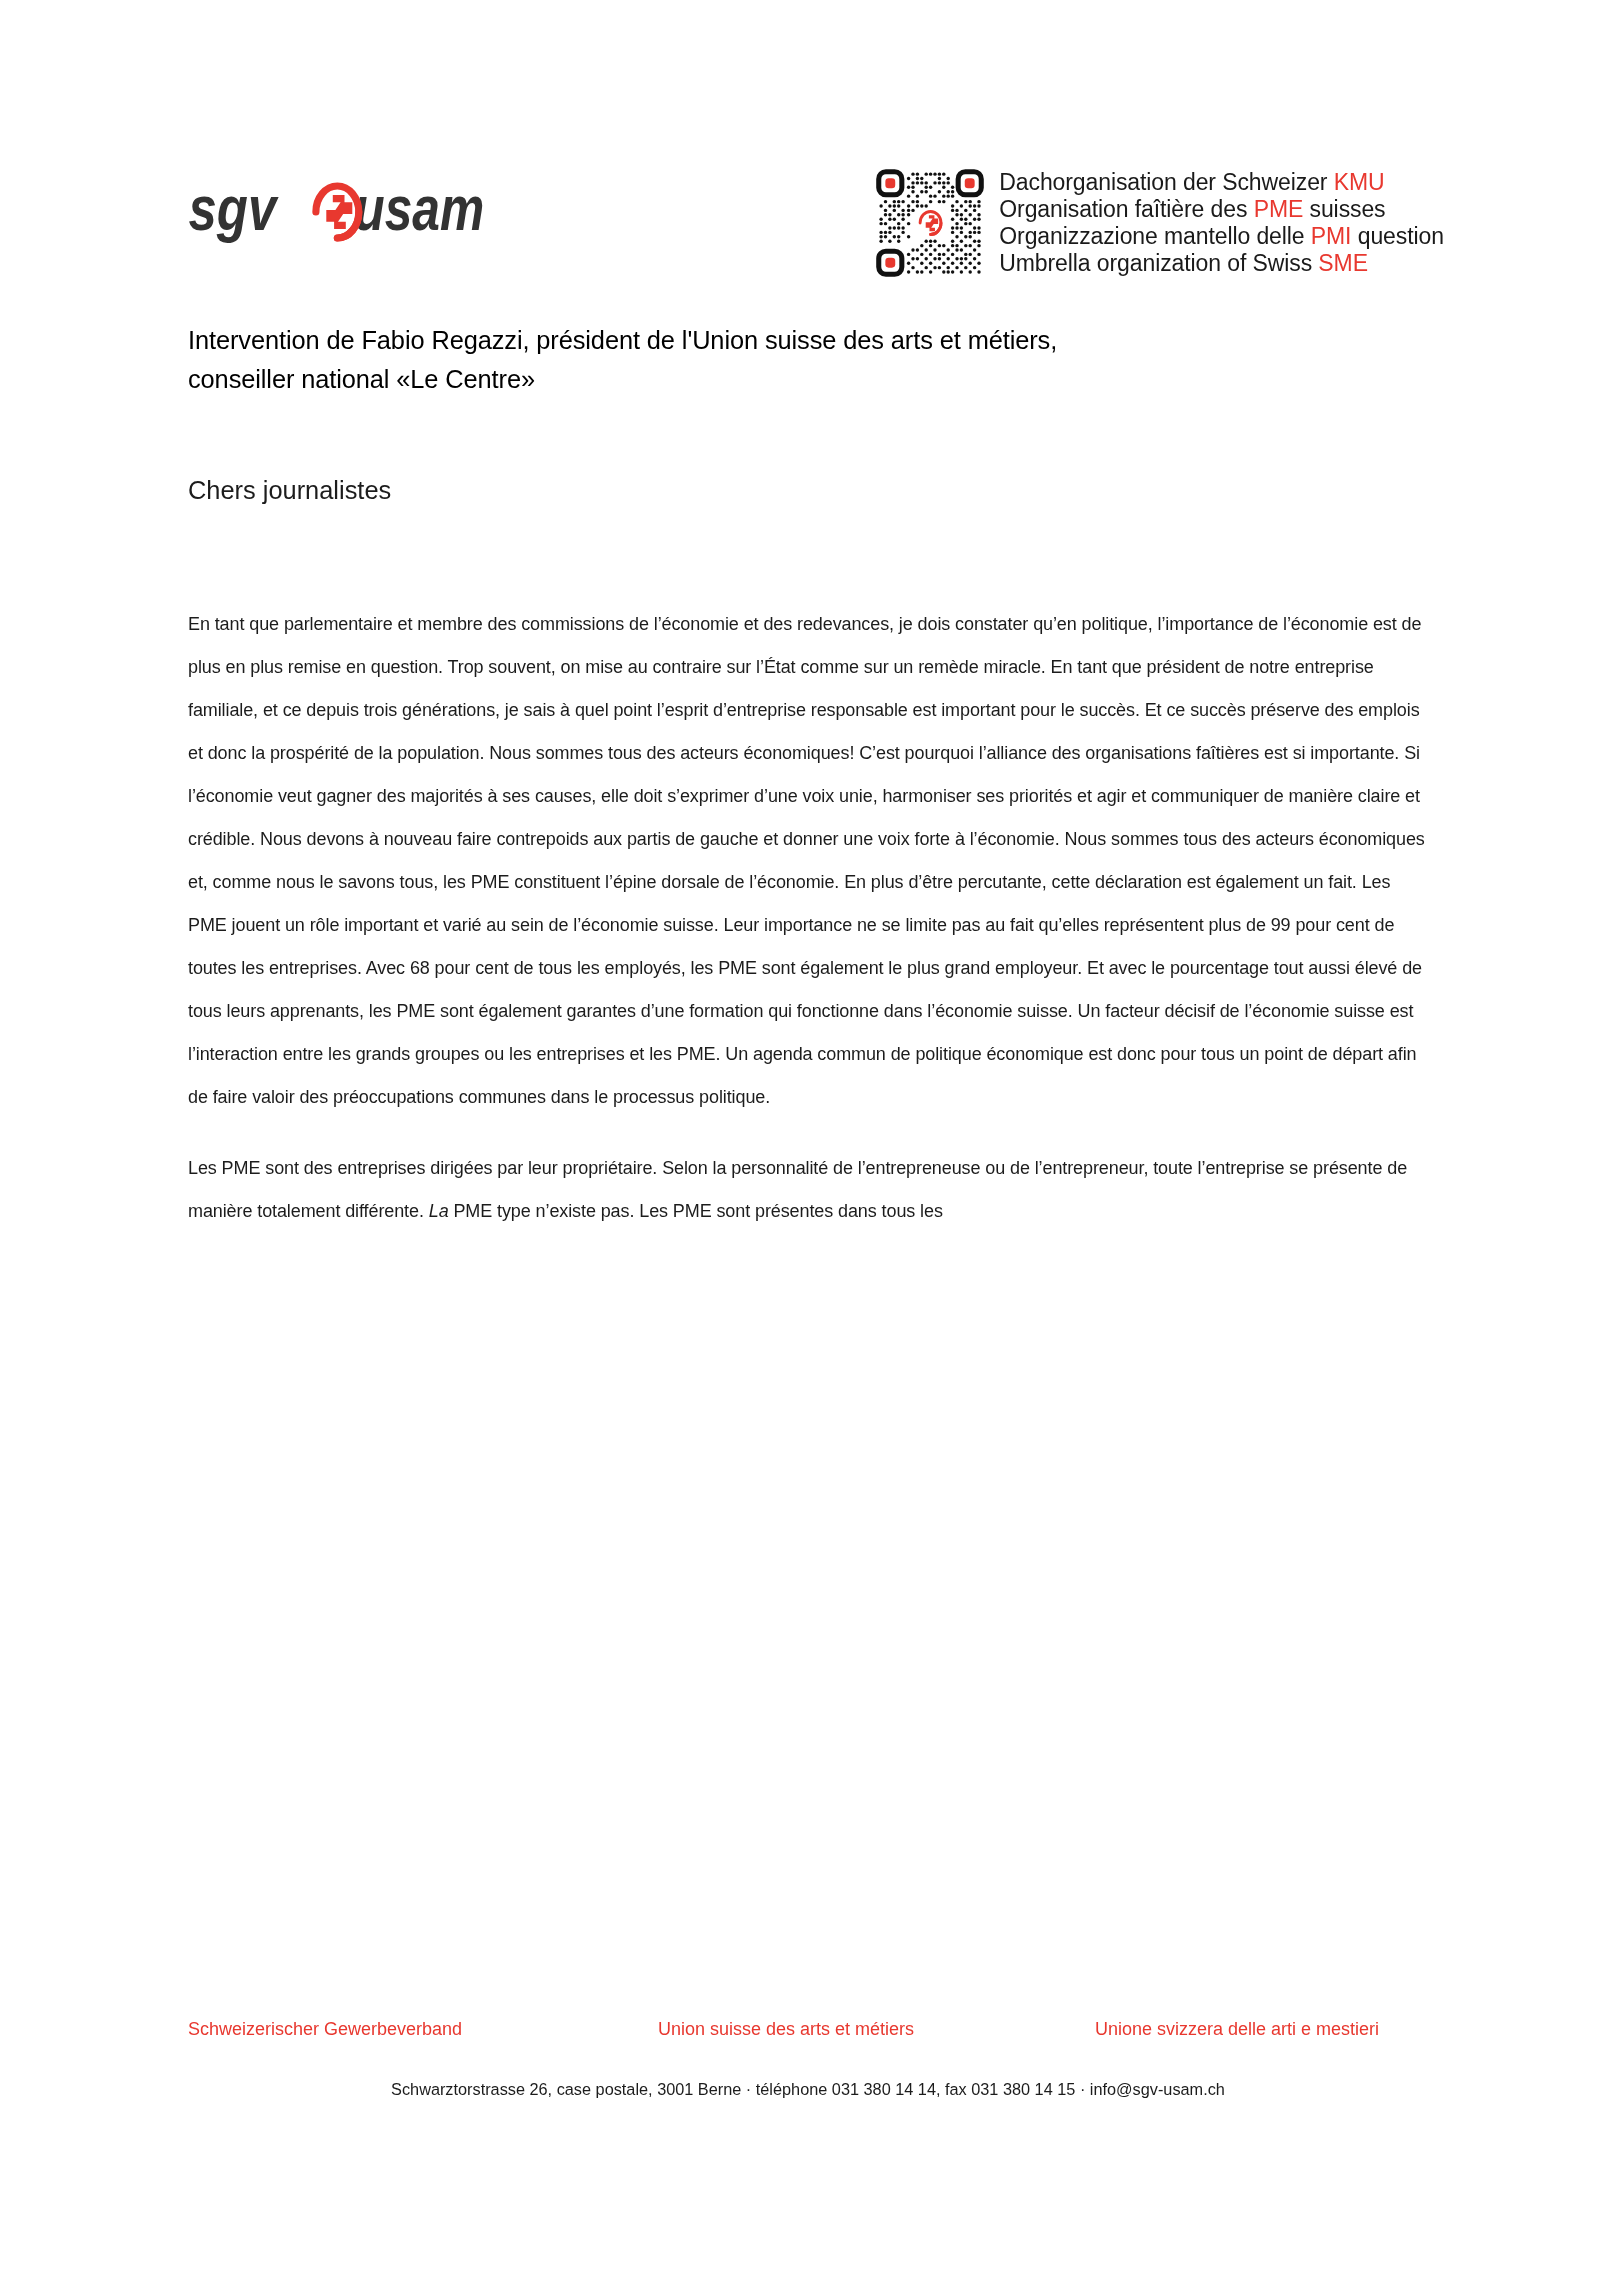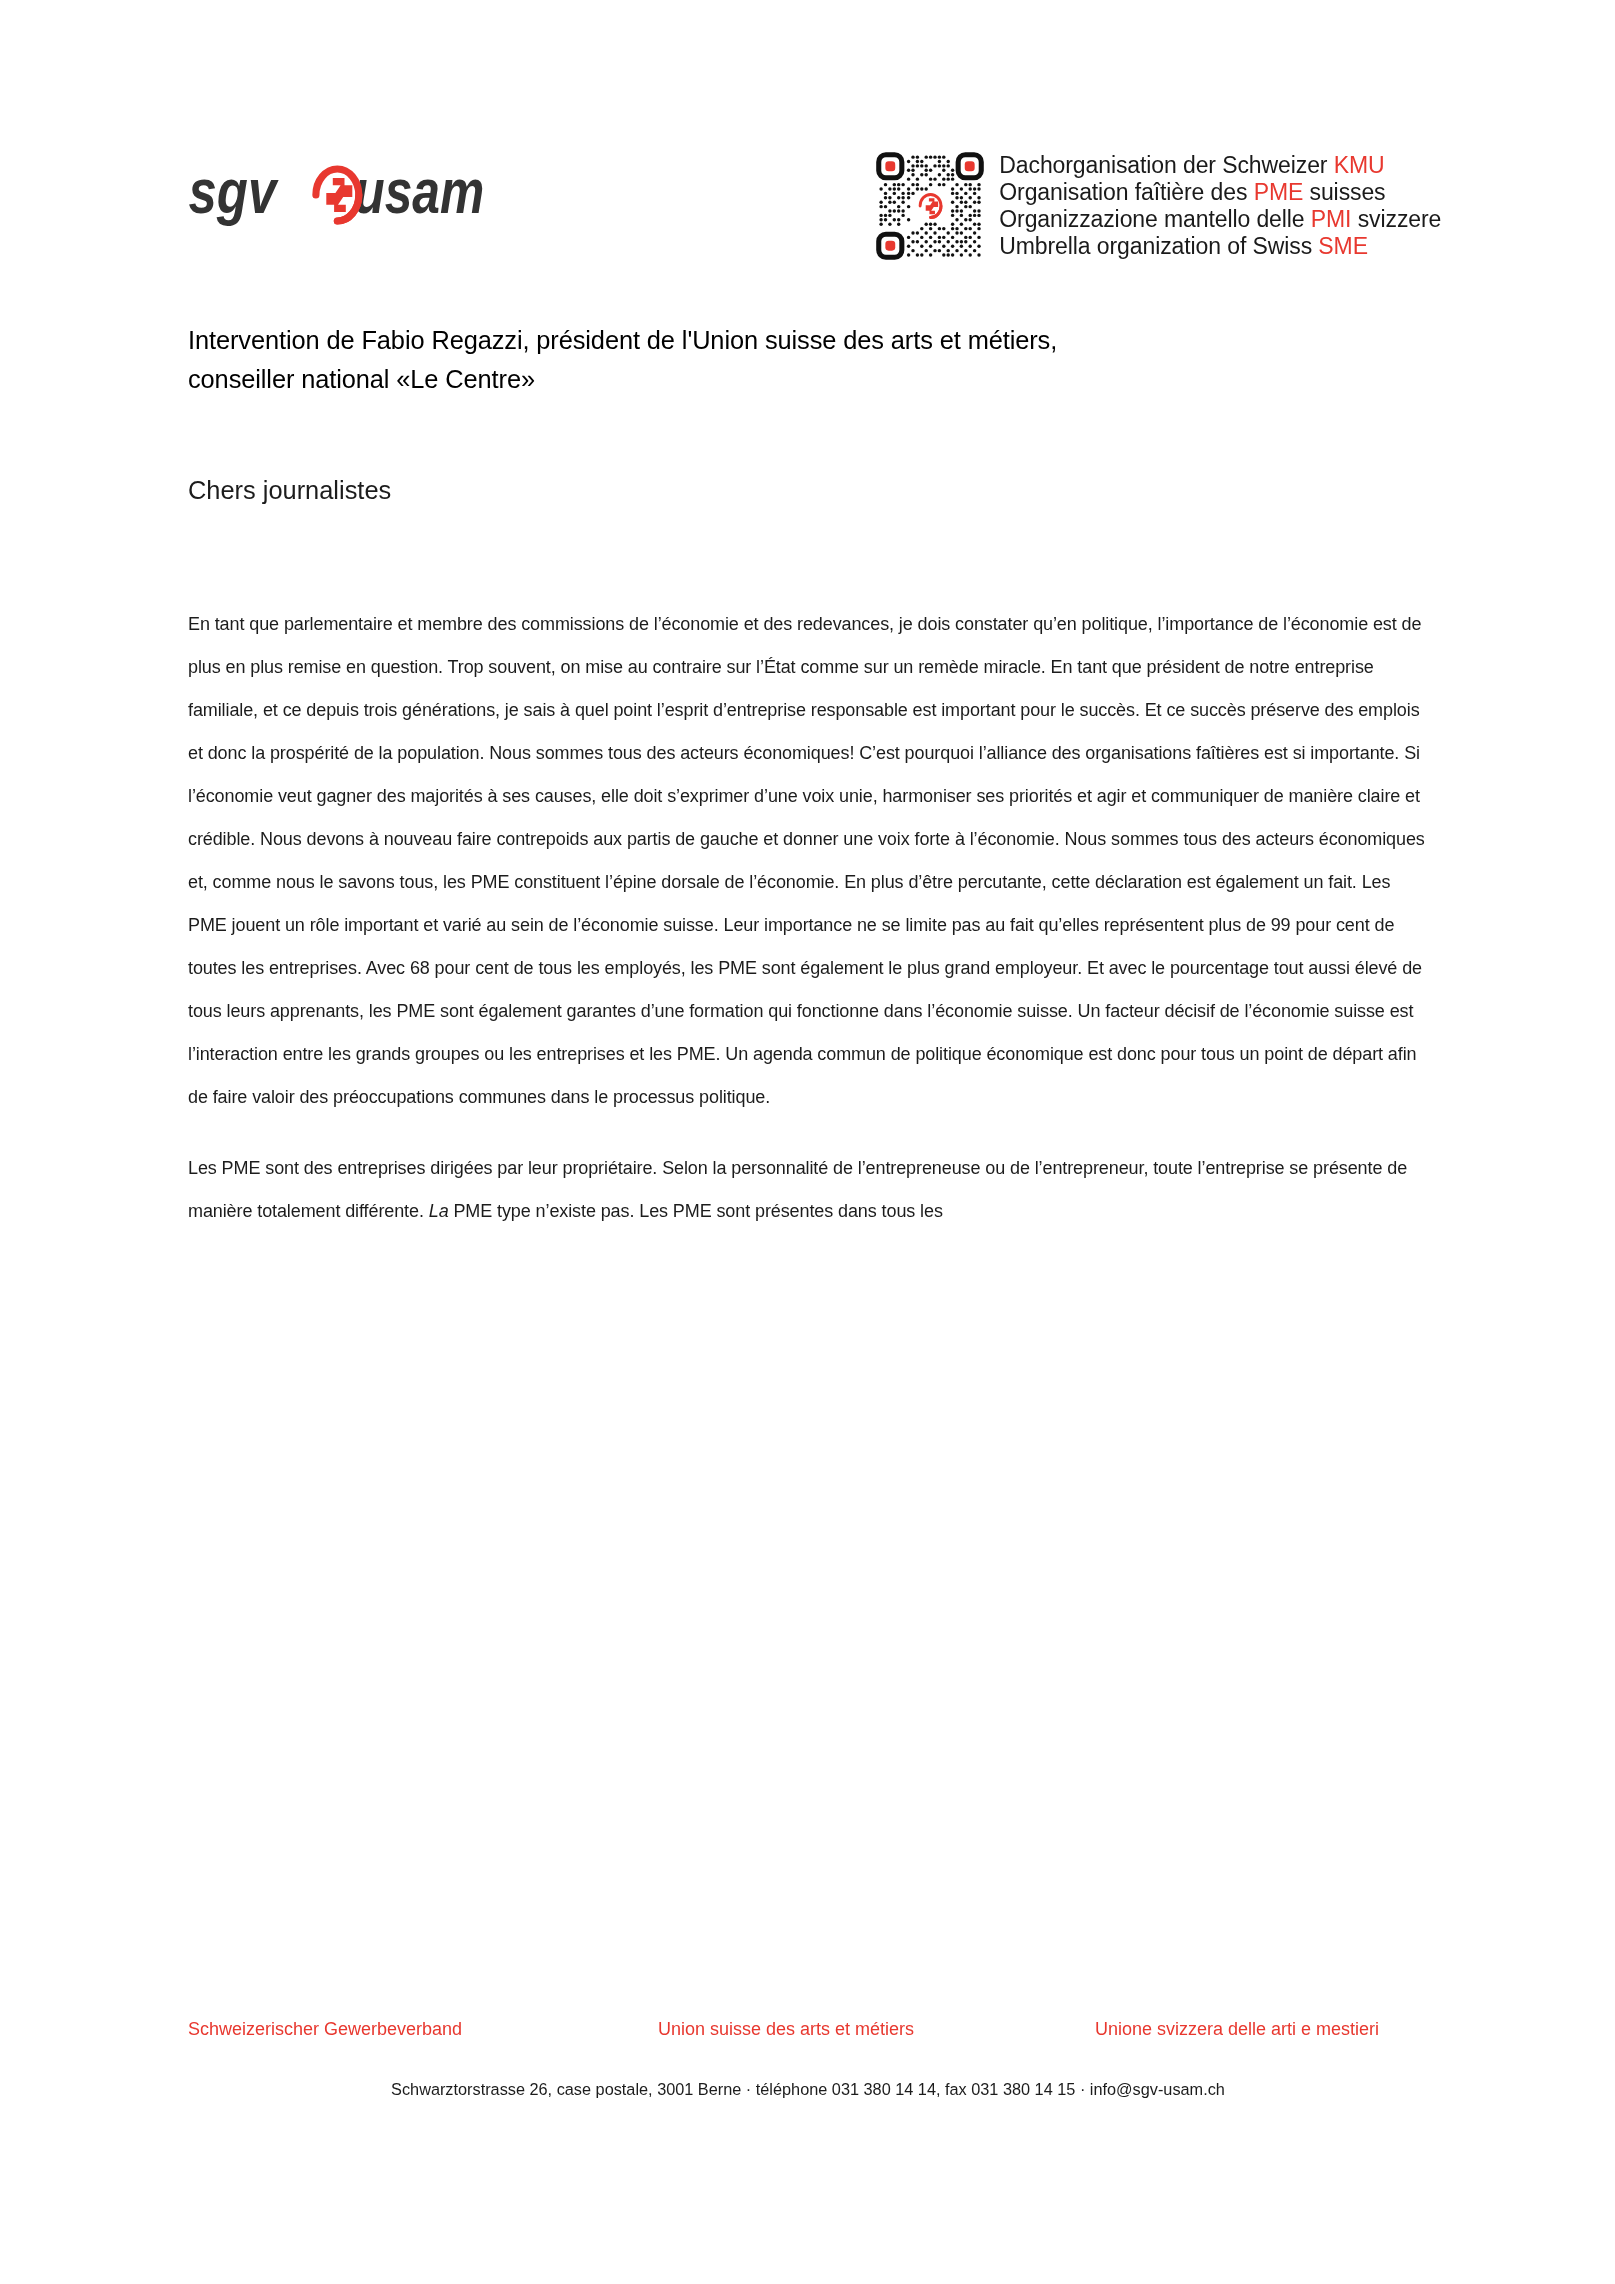--- a/index.html
+++ b/index.html
@@ -16,21 +16,21 @@
     width: 1616px;
     height: 2284px;
     background: #ffffff;
     overflow: hidden;
   }
 
   
   .header {
     position: absolute;
     left: 0;
-    top: 0;
+    top: 17px;
     width: 1376px;
     height: 280px;
   }
   .logo-block {
     position: absolute;
     left: 188px;
     top: 156px;
     display: flex;
     align-items: center;
     height: 78px;
@@ -379,21 +379,21 @@
             <path d="M41 50 a9.5 10.5 0 1 1 9.5 10.5" fill="none" stroke="#e8382f" stroke-width="2.6" stroke-linecap="round"></path>
             <path d="M50.5 60.5 a9.5 10.5 0 0 0 9.5 -10.5" fill="none" stroke="#e8382f" stroke-width="2.6" stroke-linecap="round"></path>
             <path d="M49 43 l5 0 l0 3 l3.4 0 l0 5 l-4 0 l-2.3 3.4 l3.4 0 l0 3 l-5 0 l0 -3 l-3.4 0 l0 -5 l4 0 l2.3 -3.4 l-3.4 0 z" fill="#e8382f"></path>
           </g>
         </svg>
       </div>
 
       <div class="org-lines">
         <div class="org-line"><span>Dachorganisation der Schweizer </span><span class="hl">KMU</span><span></span></div>
         <div class="org-line"><span>Organisation faîtière des </span><span class="hl">PME</span><span> suisses</span></div>
-        <div class="org-line"><span>Organizzazione mantello delle </span><span class="hl">PMI</span><span> svizzere</span></div>
+        <div class="org-line"><span>Organizzazione mantello delle </span><span class="hl">PMI</span><span> question</span></div>
         <div class="org-line"><span>Umbrella organization of Swiss </span><span class="hl">SME</span><span></span></div>
       </div>
     </div>
   </div>
 
   <h1 class="doc-title">
     <span>Intervention de Fabio Regazzi, président de l'Union suisse des arts et métiers,</span><br>
     <span>conseiller national «Le Centre»</span>
   </h1>
 

